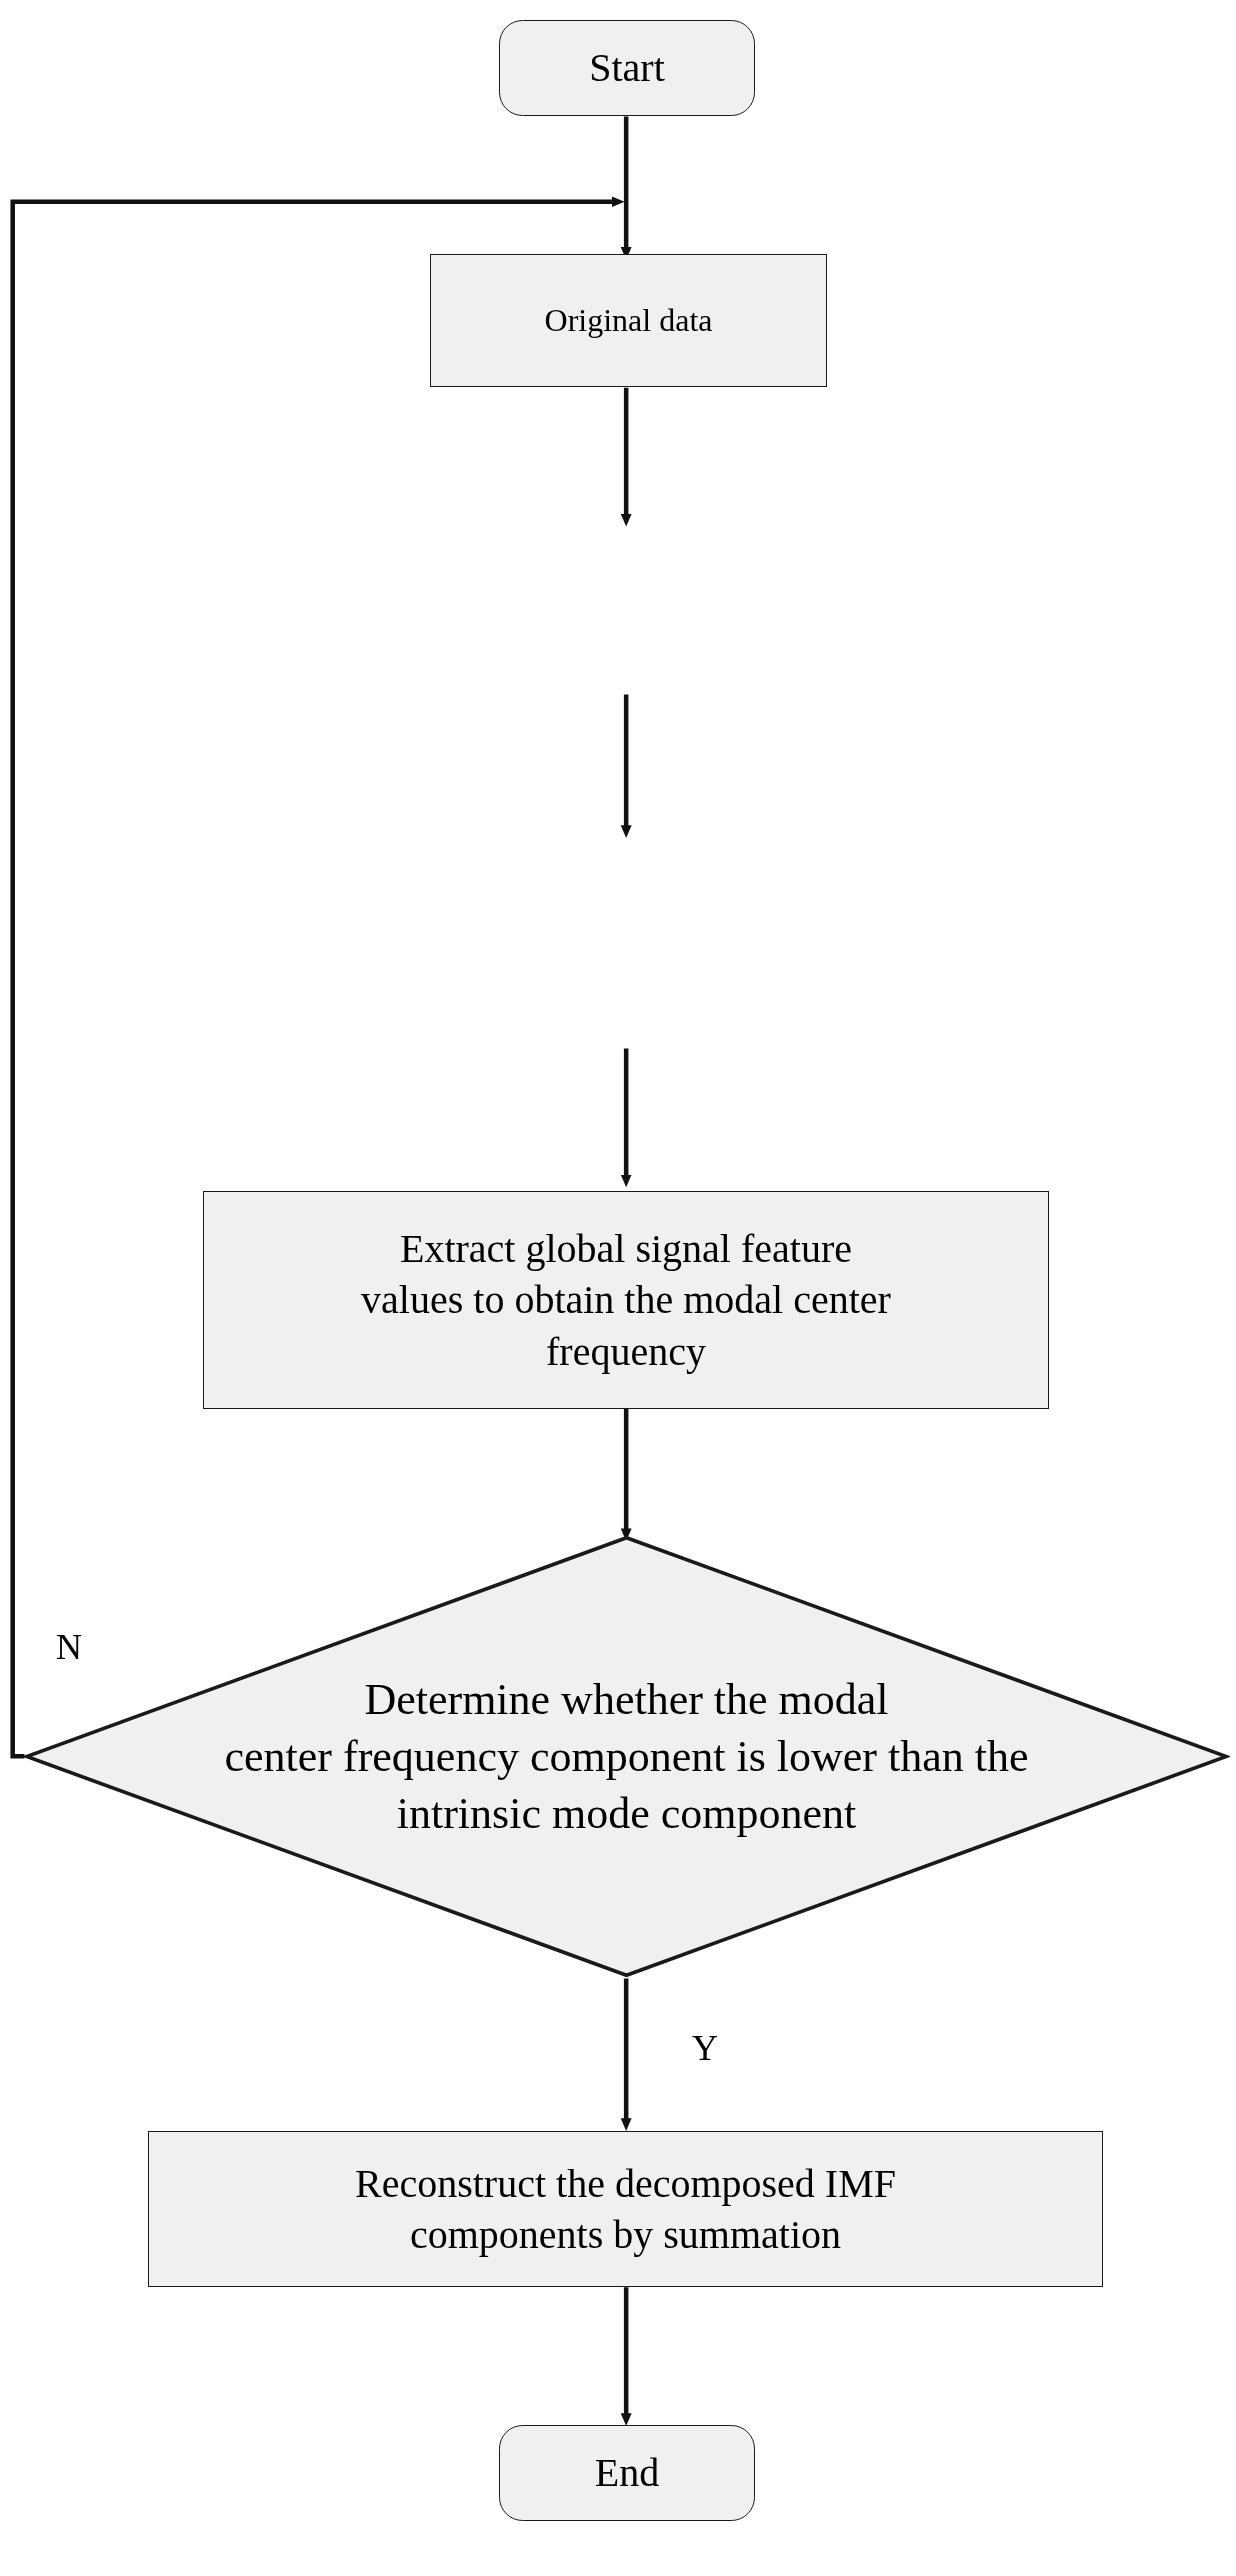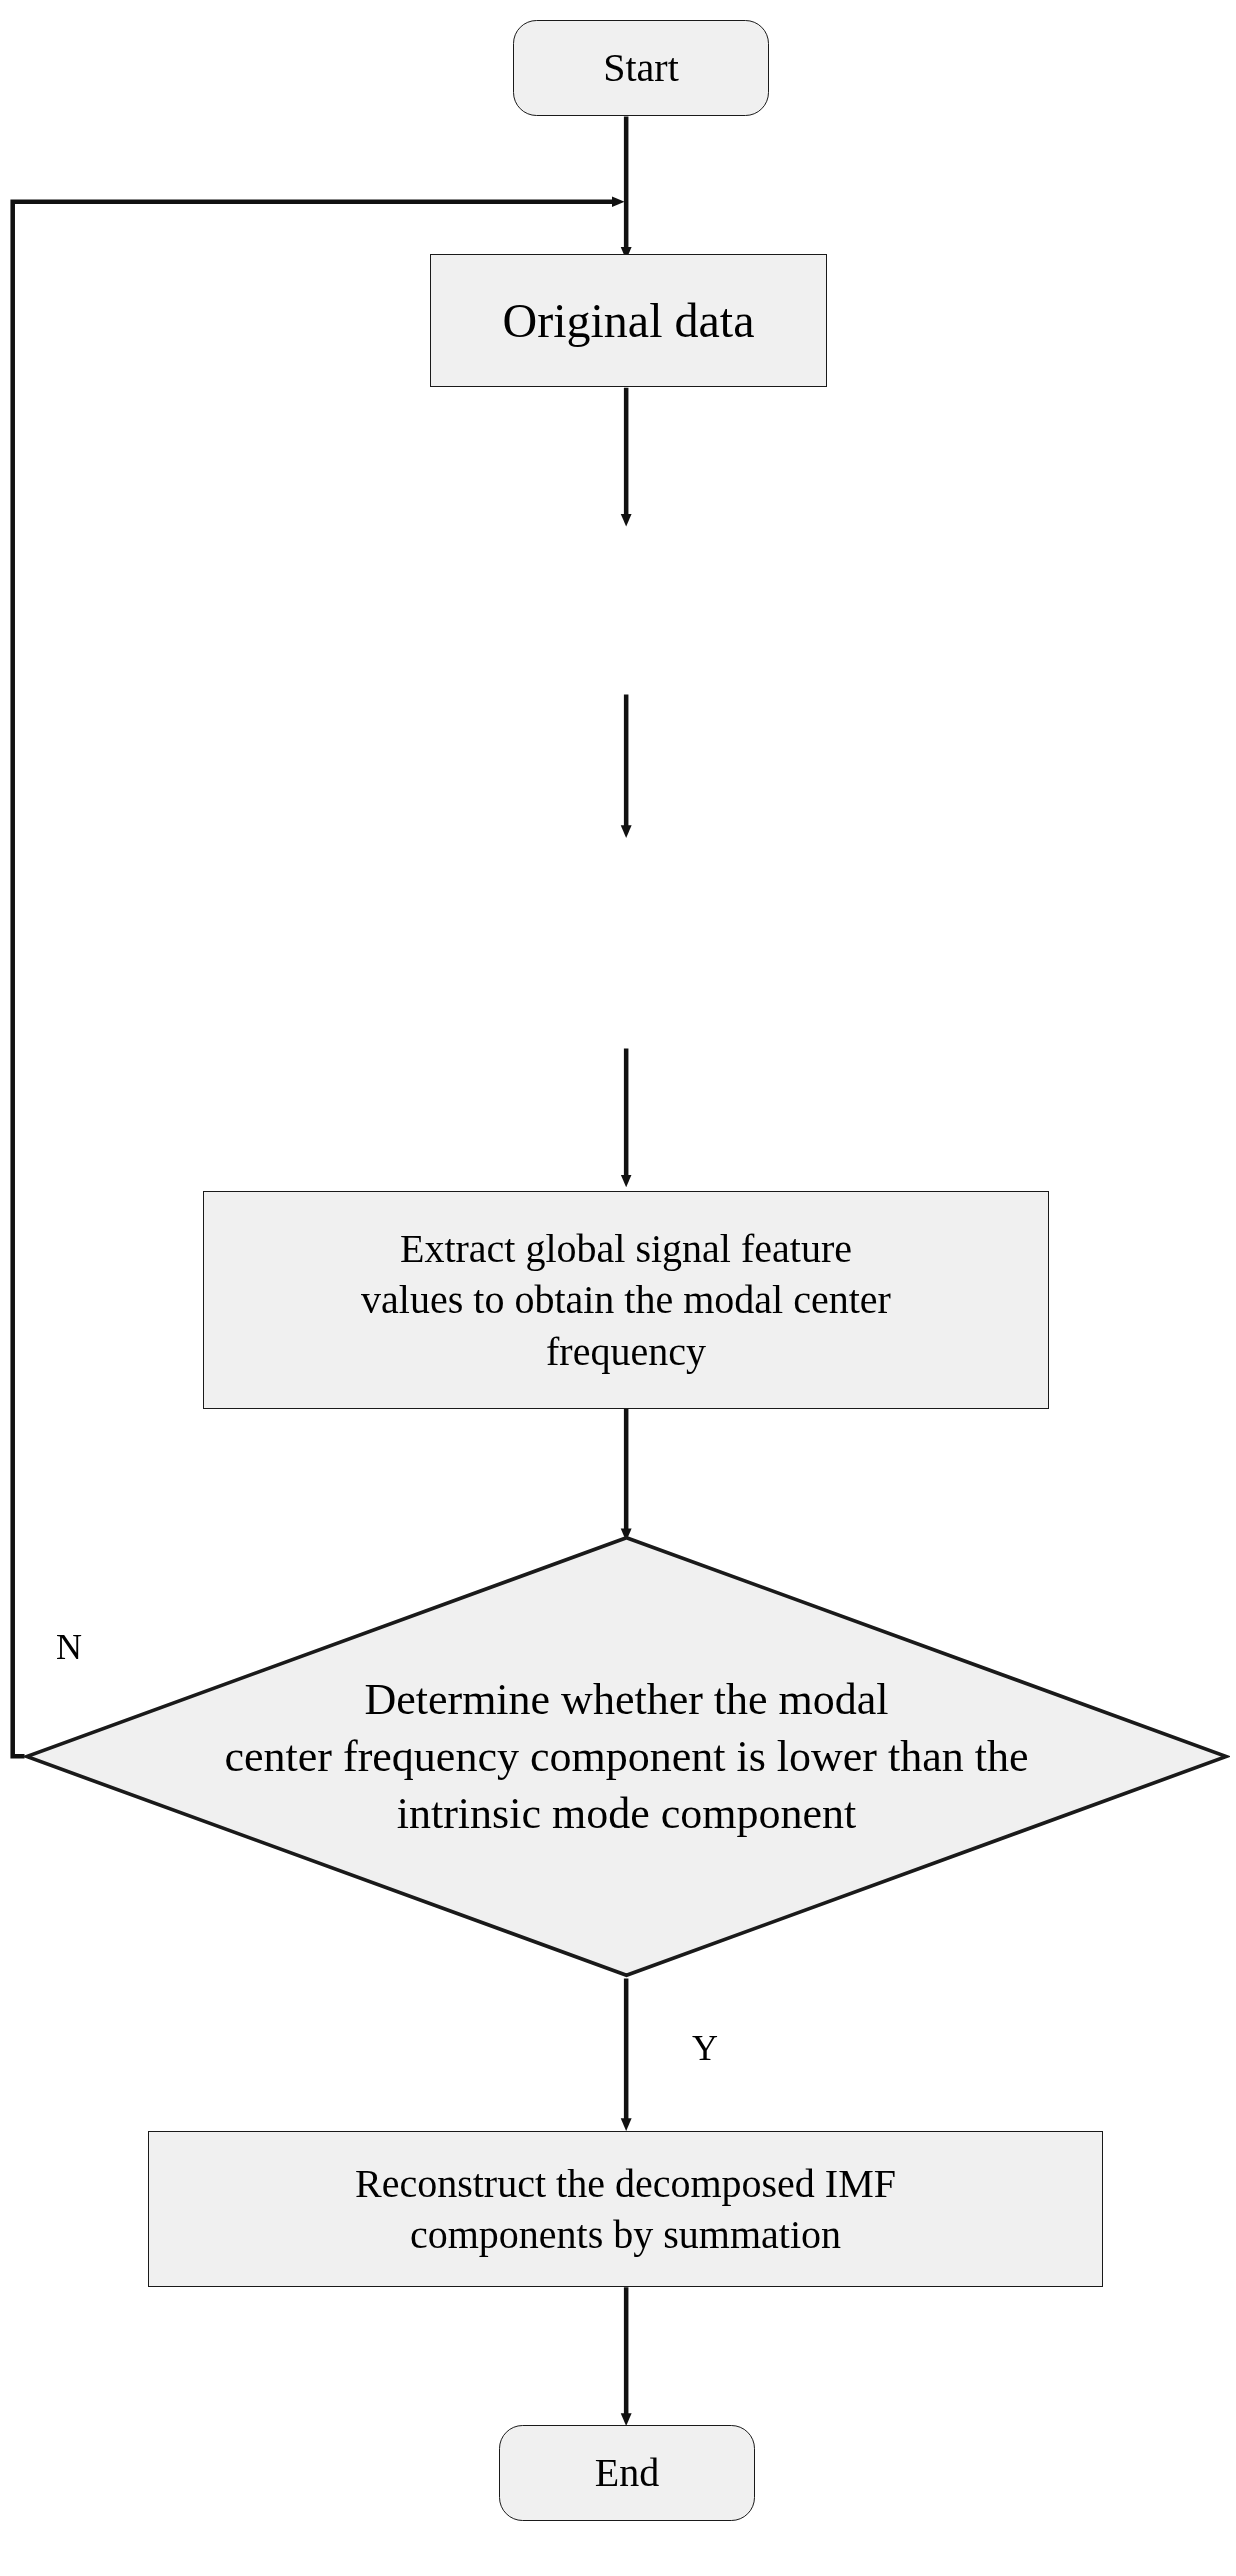--- a/index.html
+++ b/index.html
@@ -101,25 +101,25 @@
 
     <path d="M690,1552 L690,1690" stroke="#111111" stroke-width="5" fill="none" marker-end="url(#arrow)"></path>
 
     <path d="M690,2180 L690,2340" stroke="#111111" stroke-width="5" fill="none" marker-end="url(#arrow)"></path>
 
     <path d="M690,2520 L690,2665" stroke="#111111" stroke-width="5" fill="none" marker-end="url(#arrow)"></path>
 
     <path d="M27,1935 L14,1935 L14,222 L680,222" stroke="#111111" stroke-width="5" fill="none" marker-end="url(#arrow)"></path>
   </svg>
 
-  <div class="node term" style="left:499px; top:20px; width:256px; height:96px; font-size:40px;margin-left:14px;">
+  <div class="node term" style="left:499px; top:20px; width:256px; height:96px; font-size:40px;">
     <span class="node-text">Start</span>
   </div>
 
-  <div class="node" style="left:430px; top:254px; width:397px; height:133px; font-size:48px;">
+  <div class="node" style="left:430px; top:254px; width:397px; height:133px; font-size:32px;">
     <span class="node-text">Original data</span>
   </div>
 
 
 
   <div class="node" style="left:203px; top:1191px; width:846px; height:218px; font-size:40px;">
     <span class="node-text">Extract global signal feature
 values to obtain the modal center
 frequency</span>
   </div>

